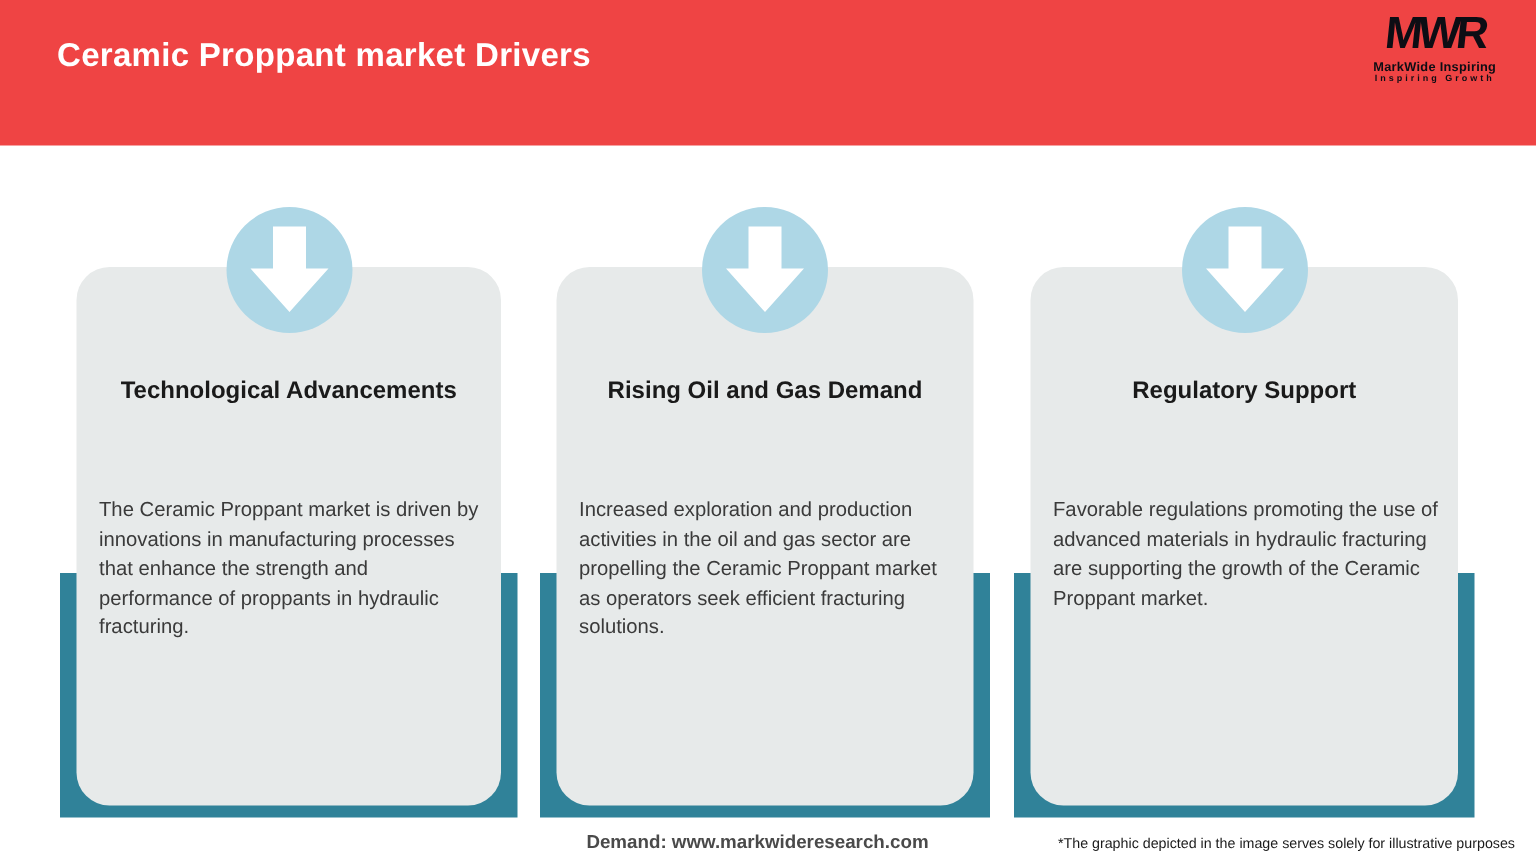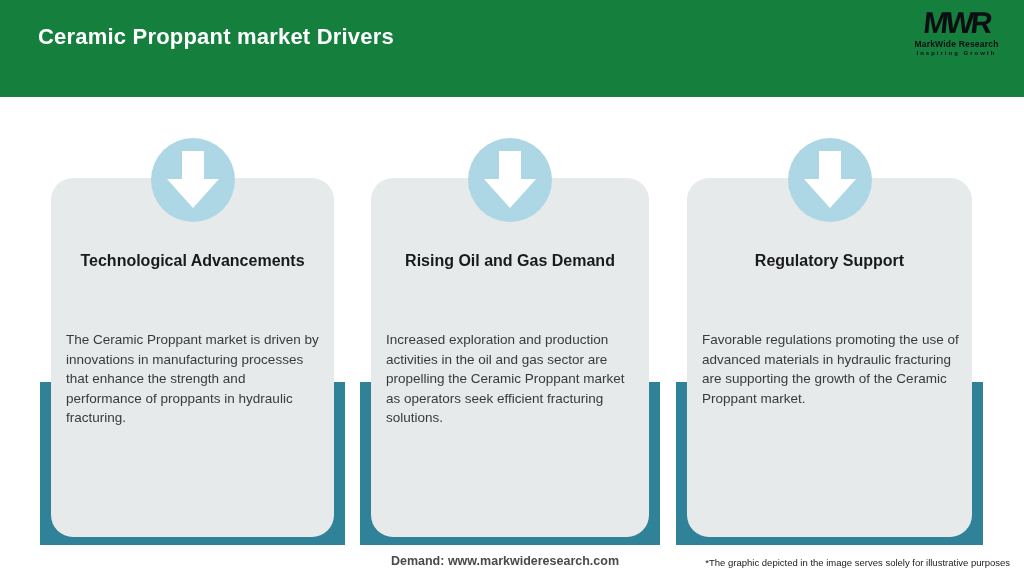--- a/index.html
+++ b/index.html
@@ -1,20 +1,20 @@
 <!DOCTYPE html>
 <html><head>
 <meta charset="utf-8">
 <style>
   html,body{margin:0;padding:0;background:#fff;}
   body{font-family:"Liberation Sans","DejaVu Sans",sans-serif;}
   #page{position:relative;width:1024px;height:576px;background:#ffffff;overflow:hidden;}
 
   
-  .header{position:absolute;left:0;top:0;width:1024px;height:97px;background:#15803d;}
+  .header{position:absolute;left:0;top:0;width:1024px;height:97px;background:#ef4444;}
   .header-title{position:absolute;left:38px;top:24px;font-size:22px;font-weight:bold;color:#ffffff;letter-spacing:.2px;}
   .logo{position:absolute;right:20px;top:8px;width:95px;text-align:center;color:#0d0d14;}
   .logo-acronym{font-size:30px;font-weight:bold;letter-spacing:-3px;line-height:30px;transform:skewX(-6deg);}
   .logo-name{font-size:8.5px;font-weight:bold;letter-spacing:.2px;margin-top:1px;}
   .logo-tagline{font-size:6px;font-weight:bold;letter-spacing:2px;margin-top:1px;}
 
   
   .col{position:absolute;top:0;height:576px;}
   .col1{left:40px;width:305px;}
   .col2{left:360px;width:300px;}
@@ -33,21 +33,21 @@
 </style>
 </head>
 <body>
 
 <div id="page">
 
   <div class="header">
     <div class="header-title">Ceramic Proppant market Drivers</div>
     <div class="logo">
       <div class="logo-acronym">MWR</div>
-      <div class="logo-name">MarkWide Research</div>
+      <div class="logo-name">MarkWide Inspiring</div>
       <div class="logo-tagline">Inspiring Growth</div>
     </div>
   </div>
 
   <div class="col col2">
     <div class="backing"></div>
     <div class="card"></div>
     <div class="circle">
       <svg width="84" height="84" viewBox="0 0 84 84">
         <polygon points="31,13 53,13 53,41 68,41 42,70 16,41 31,41" fill="#ffffff"></polygon>

